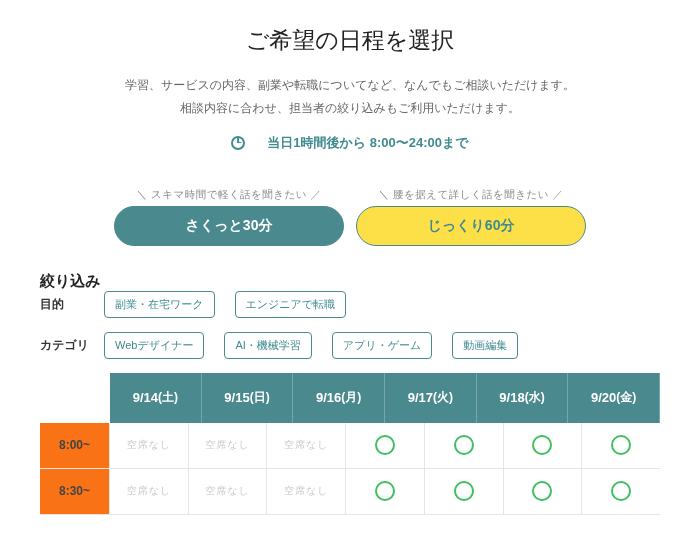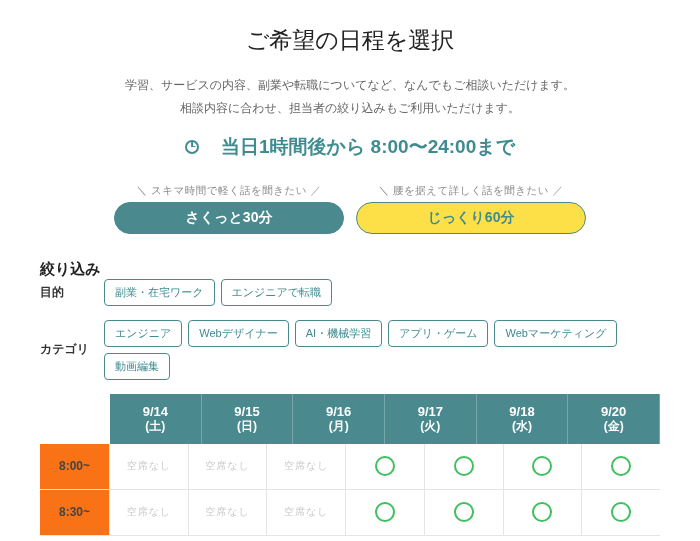--- a/index.html
+++ b/index.html
@@ -10,41 +10,41 @@
     --light:#8a8a8a;
     --faint:#c8c8c8;
     --cell-border:#e5e5e5;
     --bg:#fff;
   }
   *{box-sizing:border-box;margin:0;padding:0;font-family:"Hiragino Kaku Gothic ProN","Meiryo",sans-serif;}
   body{background:var(--bg);color:#222;font-size:13px;}
   .wrap{width:700px;margin:0 auto;padding:20px 40px 0;}
   h1.title{font-size:23px;font-weight:400;text-align:center;margin:5px 0 18px;}
   .desc{text-align:center;color:var(--mid);font-size:12px;line-height:1.9;margin-bottom:14px;}
-  .time-info{text-align:center;color:var(--teal-text);font-weight:700;font-size:19px;margin-bottom:24px;display:flex;align-items:center;justify-content:center;gap:22px;}
+  .time-info{text-align:center;color:var(--teal-text);font-weight:700;font-size:13px;margin-bottom:36px;display:flex;align-items:center;justify-content:center;gap:22px;}
   .clock-icon{display:inline-block;width:14px;height:14px;border:2px solid var(--teal-text);border-radius:50%;position:relative;vertical-align:middle;}
   .clock-icon::before,.clock-icon::after{content:"";position:absolute;background:var(--teal-text);left:50%;top:50%;transform-origin:0 0;}
   .clock-icon::before{width:1.8px;height:5px;transform:translate(-50%,-100%);}
   .clock-icon::after{width:4px;height:1.8px;transform:translate(-0.5px,-50%);}
   .duration-row{display:flex;gap:12px;justify-content:center;margin-bottom:26px;}
   .dur-col{display:flex;flex-direction:column;align-items:center;gap:4px;}
   .dur-hint{font-size:10.5px;color:var(--light);letter-spacing:0.5px;}
   .dur-hint::before{content:"＼ ";}
   .dur-hint::after{content:" ／";}
-  .pill{width:230px;height:32px;border-radius:20px;display:flex;align-items:center;justify-content:center;font-size:14px;font-weight:700;cursor:pointer;user-select:none;}
+  .pill{width:230px;height:40px;border-radius:20px;display:flex;align-items:center;justify-content:center;font-size:14px;font-weight:700;cursor:pointer;user-select:none;}
   .pill.filled{background:var(--teal);color:#fff;border:1px solid var(--teal);}
   .pill.outline{background:#fde047;color:var(--teal-text);border:1.5px solid var(--teal);}
   .filter-title{font-size:15px;font-weight:700;}
   .filter-row{display:flex;align-items:center;gap:14px;margin-bottom:14px;}
   .filter-label{width:50px;font-size:12px;font-weight:700;color:#333;flex-shrink:0;}
-  .chips{display:flex;flex-wrap:wrap;gap:6px;}
+  .chips{display:flex;flex-wrap:wrap;gap:20px;}
   .chip{border:1px solid var(--teal);color:var(--teal-text);background:#fff;font-size:11px;padding:5px 10px;border-radius:4px;cursor:pointer;white-space:nowrap;}
   .sched{width:620px;margin-top:8px;}
   .sched-row{display:flex;}
-  .sched-cell{flex:1 1 0;min-width:0;height:46px;display:flex;flex-direction:column;align-items:center;justify-content:center;border-right:1px solid var(--cell-border);border-bottom:1px solid var(--cell-border);font-size:12px;}
+  .sched-cell{flex:1 1 0;min-width:0;height:46px;display:flex;flex-direction:row;align-items:center;justify-content:center;border-right:1px solid var(--cell-border);border-bottom:1px solid var(--cell-border);font-size:12px;}
   .sched-cell:last-child{border-right:none;}
   .head .sched-cell{background:var(--teal);color:#fff;font-weight:700;height:50px;border-right:1px solid rgba(255,255,255,0.25);border-bottom:none;}
   .head .sched-cell .date{font-size:13px;line-height:1.2;}
   .head .sched-cell .dow{font-size:12px;line-height:1.2;}
   .head .timecol{background:#fff;border:none;}
   .timecol{flex-basis:70px;flex-grow:0;flex-shrink:0;background:#f97316;border-right:1px solid var(--cell-border);color:#444;font-weight:700;}
   .slot{cursor:pointer;}
   .slot .circle{width:20px;height:20px;border:2.5px solid var(--green);border-radius:50%;}
   .slot.none{color:var(--faint);font-size:10px;letter-spacing:1px;cursor:default;}
 </style>
@@ -81,25 +81,23 @@
   <div class="filter-label">目的</div>
   <div class="chips" id="chips-goal">
         <div class="chip">副業・在宅ワーク</div>
         <div class="chip">エンジニアで転職</div>
       </div>
 </div>
 
 <div class="filter-row">
   <div class="filter-label">カテゴリ</div>
   <div class="chips" id="chips-category">
-        <div class="chip">エンジニア</div>
         <div class="chip">Webデザイナー</div>
         <div class="chip">AI・機械学習</div>
         <div class="chip">アプリ・ゲーム</div>
-        <div class="chip">Webマーケティング</div>
         <div class="chip">動画編集</div>
       </div>
 </div>
 
 <div class="sched" id="sched">
       <div class="sched-row head">
         <div class="sched-cell timecol"></div>
         <div class="sched-cell">
           <div class="date">9/14</div>
           <div class="dow">(土)</div>

